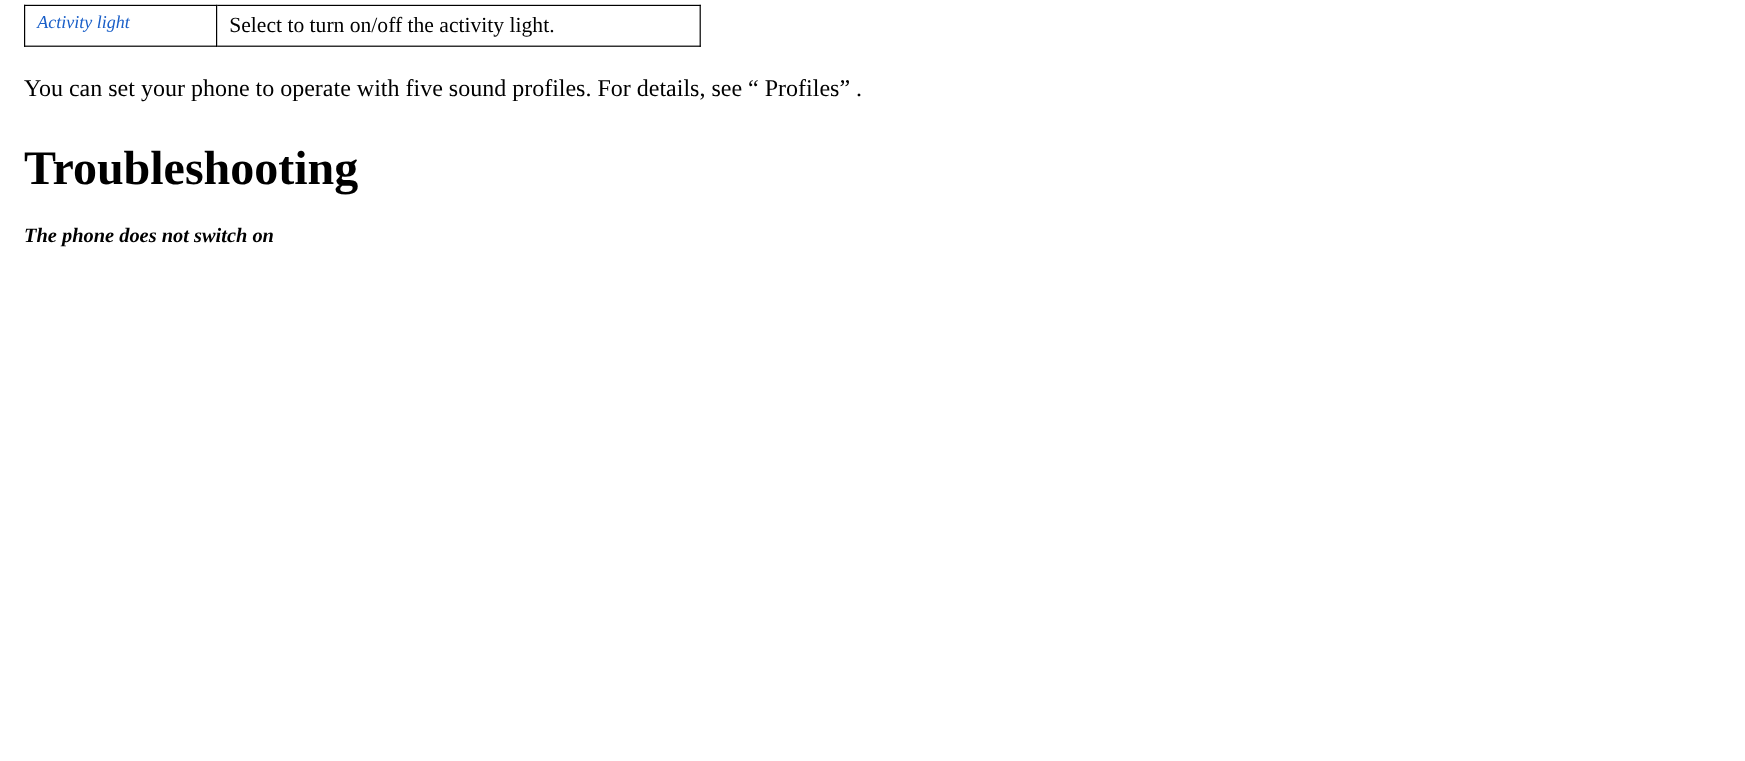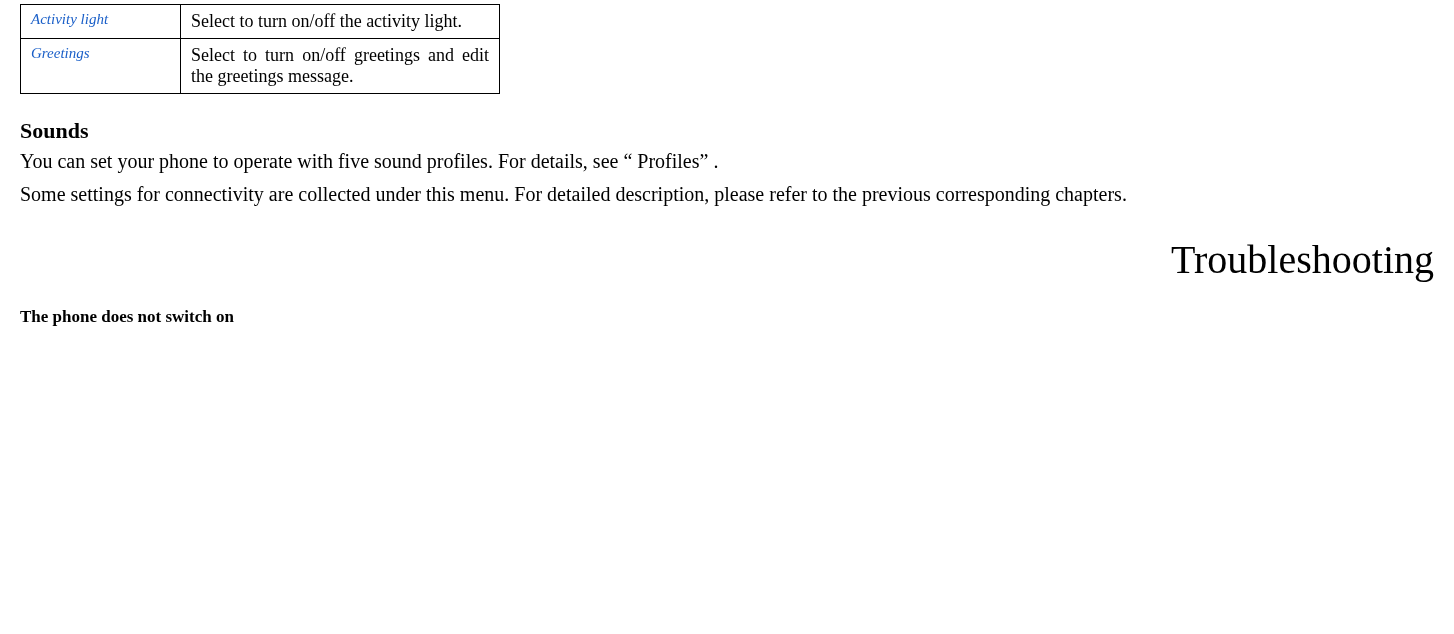--- a/index.html
+++ b/index.html
@@ -17,21 +17,21 @@
       min-height: 634px;
       padding: 4px 20px 20px 20px;
     }
 
     .table-container {
       margin-bottom: 24px;
     }
 
     table {
       border-collapse: collapse;
-      width: 480px;
+      width: 564px;
     }
 
     table td {
       border: 1px solid #000000;
       padding: 6px 10px;
       vertical-align: top;
       font-size: 18px;
     }
 
     .term-cell {
@@ -52,58 +52,53 @@
       margin-bottom: 6px;
     }
 
     .section-body {
       font-size: 20px;
       margin-bottom: 10px;
       text-align: justify;
     }
 
     .page-title {
-      text-align: right;
+      text-align: left;
       font-size: 40px;
-      font-weight: normal;
+      font-weight: bold;
       margin-top: 30px;
       margin-bottom: 24px;
     }
 
     .subheading-italic-bold {
       font-size: 17px;
       font-weight: bold;
+      font-style: italic;
       margin-top: 10px;
     }
   </style>
 </head>
 <body>
 
 <div class="table-container">
   <table>
     <tbody id="table-body">
         <tr>
           <td class="term-cell">Activity light</td>
           <td class="desc-cell">Select to turn on/off the activity light.</td>
         </tr>
-        <tr>
-          <td class="term-cell">Greetings</td>
-          <td class="desc-cell">Select to turn on/off greetings and edit the greetings message.</td>
-        </tr>
       </tbody>
   </table>
 </div>
 
 <div>
-  <h2 class="section-heading">Sounds</h2>
   <p class="section-body">You can set your phone to operate with five sound profiles. For details, see “ Profiles” .</p>
 </div>
 
 <div>
-  <p class="section-body">Some settings for connectivity are collected under this menu. For detailed description, please refer to the previous corresponding chapters.</p>
 </div>
 
 <div>
   <h1 class="page-title">Troubleshooting</h1>
 </div>
 
 <div>
   <p class="subheading-italic-bold">The phone does not switch on</p>
 </div>
 

